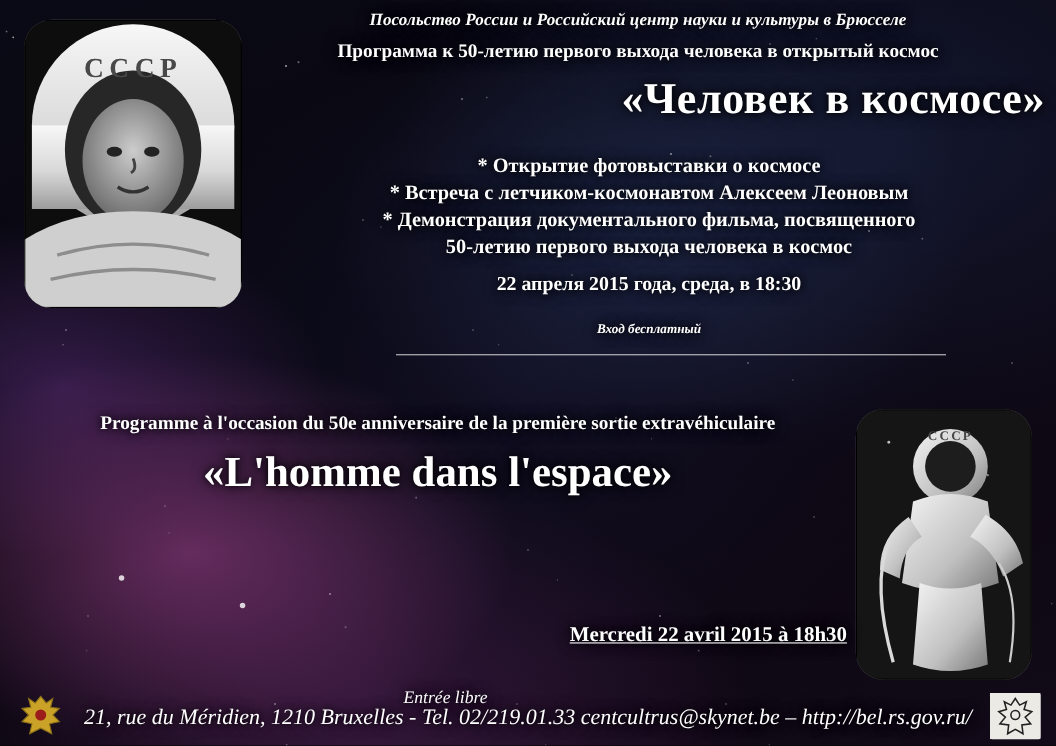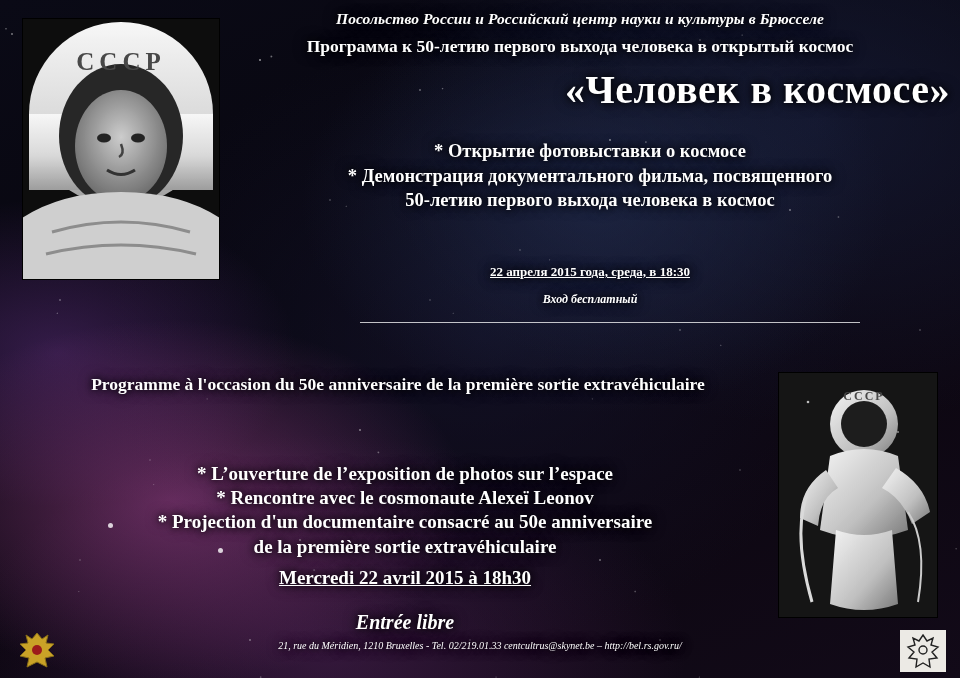--- a/index.html
+++ b/index.html
@@ -72,20 +72,21 @@
     background-position: 25px 15px;
     opacity: .5;
     transform: scale(1.07);
   }
   
   .photo {
     position: absolute;
     background: #d946ef;
     overflow: hidden;
     filter: grayscale(1) contrast(1.05);
+    border-radius: 25px;
   }
   .photo-left {
     left: 22px;
     top: 18px;
     width: 198px;
     height: 262px;
   }
   .photo-right {
     right: 22px;
     top: 372px;
@@ -120,24 +121,23 @@
     letter-spacing: .5px;
     text-align: right;
   }
   .l-ru-items {
     left: 240px; top: 140px; width: 700px;
     font-size: 18.5px;
     font-weight: 600;
   }
   .l-ru-items div { margin-bottom: 2px; text-align: center; }
   .l-ru-date {
-    left: 240px; top: 264px; width: 700px;
-    font-weight: bold;
-    font-size: 13px;
-    text-decoration: underline;
+    left: 240px; top: 248px; width: 700px;
+    font-weight: bold;
+    font-size: 18px;
   }
   .l-ru-free {
     left: 240px; top: 292px; width: 700px;
     font-style: italic;
     font-weight: bold;
     font-size: 12px;
   }
   .divider {
     position: absolute;
     left: 360px;
@@ -166,31 +166,32 @@
     left: 40px; top: 462px; width: 730px;
     font-size: 19px;
     font-weight: 600;
   }
   .l-fr-items div { margin-bottom: 1px; }
   .l-fr-date {
     left: 40px; top: 566px; width: 730px;
     font-weight: bold;
     font-size: 19px;
     text-decoration: underline;
+    text-align: right;
   }
   .l-fr-free {
-    left: 40px; top: 610px; width: 730px;
-    font-style: italic;
-    font-weight: bold;
-    font-size: 20px;
+    left: 40px; top: 625px; width: 730px;
+    font-style: italic;
+    font-weight: normal;
+    font-size: 16px;
   }
   .l-footer {
     left: 60px; top: 640px; width: 840px;
     font-style: italic;
-    font-size: 10px;
+    font-size: 20px;
   }
   .bullet {
     position: absolute;
     width: 5px; height: 5px;
     border-radius: 50%;
     background: rgba(255,255,255,.8);
   }
   .b1 { left: 108px; top: 523px; }
   .b2 { left: 218px; top: 548px; }
   
@@ -277,35 +278,31 @@
       <path d="M130 140 q20 30 10 90" stroke="#cac8c4" stroke-width="2" fill="none"></path>
       <rect x="0" y="0" width="160" height="246" fill="none" stroke="#000" stroke-width="2"></rect>
     </svg>
   </div>
 
   <div class="txt l-ru-embassy">Посольство России  и Российский центр науки  и культуры в Брюсселе</div>
   <div class="txt l-ru-prog">Программа к 50-летию первого выхода человека в открытый космос</div>
   <div class="txt l-ru-title">«Человек в космосе»</div>
   <div class="txt l-ru-items">
     <div>* Открытие фотовыставки о космосе</div>
+    <div>* Встреча с летчиком-космонавтом Алексеем Леоновым</div>
     <div>* Демонстрация документального фильма, посвященного</div>
     <div>50-летию первого выхода человека в космос</div>
   </div>
   <div class="txt l-ru-date">22 апреля 2015 года, среда, в 18:30</div>
   <div class="txt l-ru-free">Вход бесплатный</div>
 
   <div class="divider"></div>
 
   <div class="txt l-fr-prog">Programme à l'occasion du 50e anniversaire de la première sortie extravéhiculaire</div>
-  <div class="txt l-fr-items">
-    <div>* L’ouverture de l’exposition de photos sur l’espace</div>
-    <div>* Rencontre avec le cosmonaute Alexeï Leonov</div>
-    <div>* Projection d'un documentaire consacré au 50e anniversaire</div>
-    <div>de la première sortie extravéhiculaire</div>
-  </div>
+  <div class="txt l-fr-title">«L'homme dans l'espace»</div>
   <div class="bullet b1"></div>
   <div class="bullet b2"></div>
   <div class="txt l-fr-date">Mercredi 22 avril 2015 à 18h30</div>
   <div class="txt l-fr-free">Entrée libre</div>
 
   <div class="txt l-footer">21, rue du Méridien, 1210 Bruxelles  - Tel. 02/219.01.33  centcultrus@skynet.be – http://bel.rs.gov.ru/</div>
 
   <div class="emblem emblem-left">
     <svg viewBox="0 0 46 42" aria-hidden="true">
       <path d="M23 3 l5 6 l6 -4 l-2 8 l8 1 l-6 6 l6 6 l-9 2 l2 9 l-10 -5 l-10 5 l2 -9 l-9 -2 l6 -6 l-6 -6 l8 -1 l-2 -8 l6 4 Z" fill="#c9a227" stroke="#8a6f18" stroke-width="1"></path>

